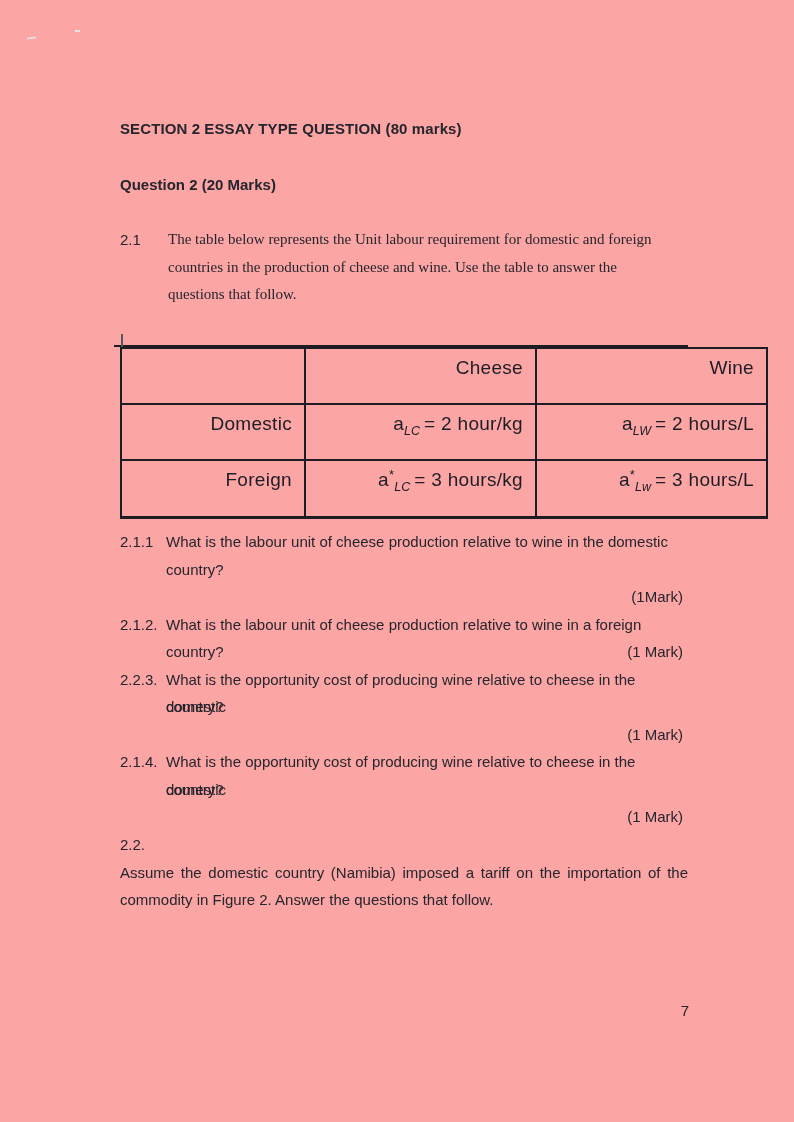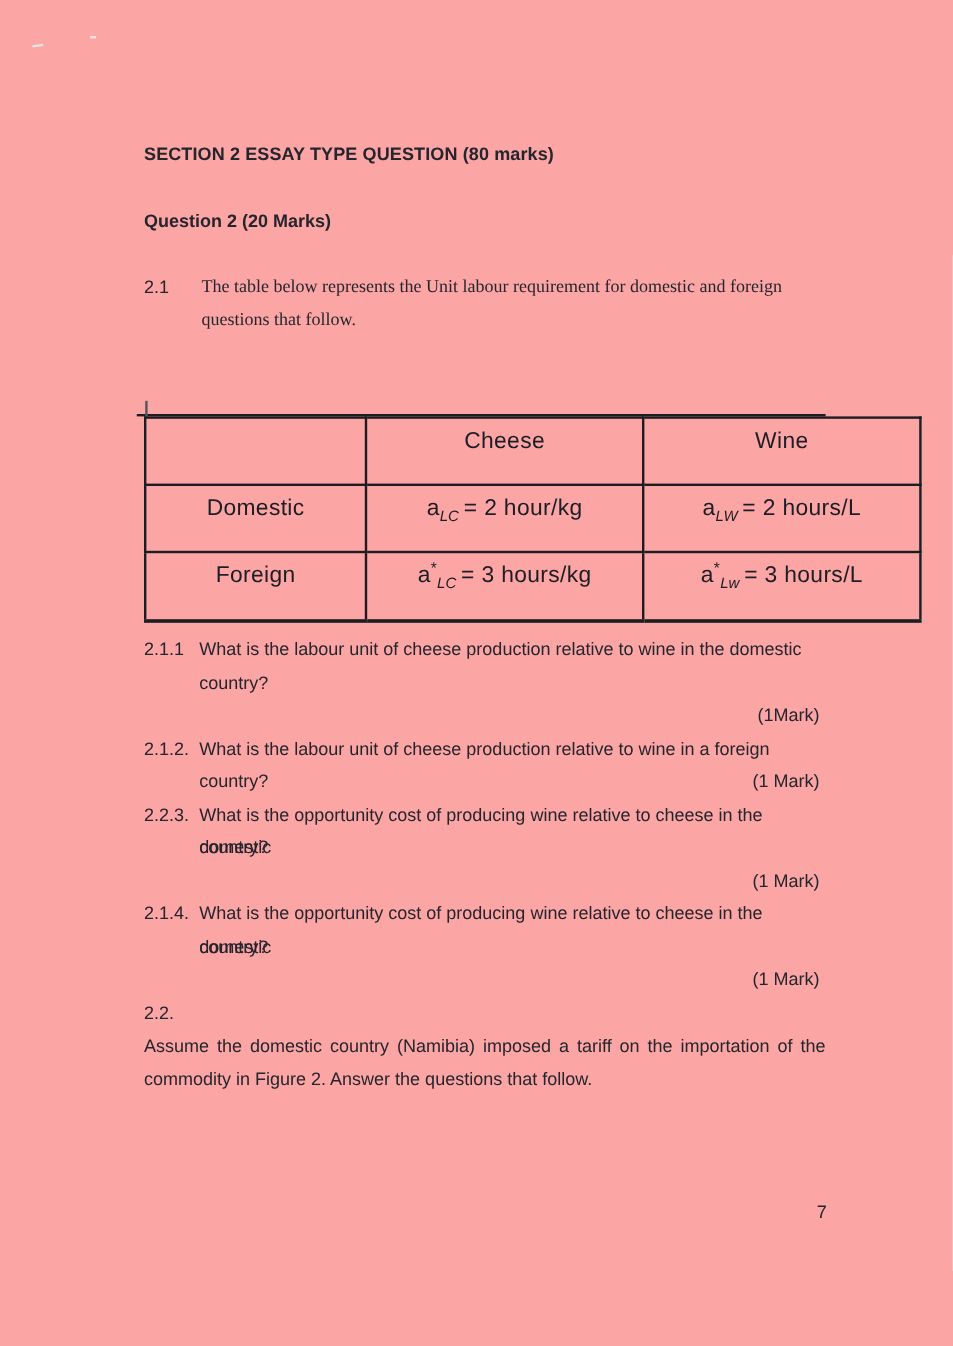--- a/index.html
+++ b/index.html
@@ -30,21 +30,21 @@
   .ult-wrap { left:120px; top:347px; width:568px; }
   .top-rule-artifact { left:114px; top:345px; width:574px; height:2px; background:#1c1c22; }
   .tick-artifact { left:121px; top:334px; width:2px; height:13px; background:#55555c; }
   table.ult {
     border-collapse:collapse; table-layout:fixed; width:568px;
     font-family:"Liberation Sans", sans-serif;
     font-size:19px; color:#1d1d25; letter-spacing:0.3px;
   }
   table.ult td, table.ult th {
     border:2px solid #1c1c22;
-    vertical-align:top; text-align:center;
+    vertical-align:top; text-align:right;
     padding:8px 12px 0 12px;
     font-weight:400;
     height:46px;
   }
   table.ult tr:last-child td { border-bottom:3px solid #1c1c22; height:47px; }
   .col-label { width:158px; }
   .col-val { width:205px; }
   .fsup { font-size:13px; vertical-align:super; line-height:0; }
   .fsub { font-size:12.5px; font-style:italic; vertical-align:sub; line-height:0; letter-spacing:0; }
   .frest { margin-left:4px; }
@@ -79,20 +79,21 @@
 
   <div class="abs section-heading">SECTION 2 ESSAY TYPE QUESTION (80 marks)</div>
 
   <div class="abs question-title">Question 2 (20 Marks)</div>
 
   <div class="abs intro">
     <div class="row">
       <span class="num">2.1</span>
       <span class="lines">
         <span class="line">The table below represents the Unit labour requirement for domestic and foreign</span>
+        <span class="line">countries in the production of cheese and wine. Use the table to answer the</span>
         <span class="line">questions that follow.</span>
       </span>
     </div>
   </div>
 
   <div class="abs top-rule-artifact"></div>
   <div class="abs tick-artifact"></div>
 
   <div class="abs ult-wrap">
     <table class="ult">

